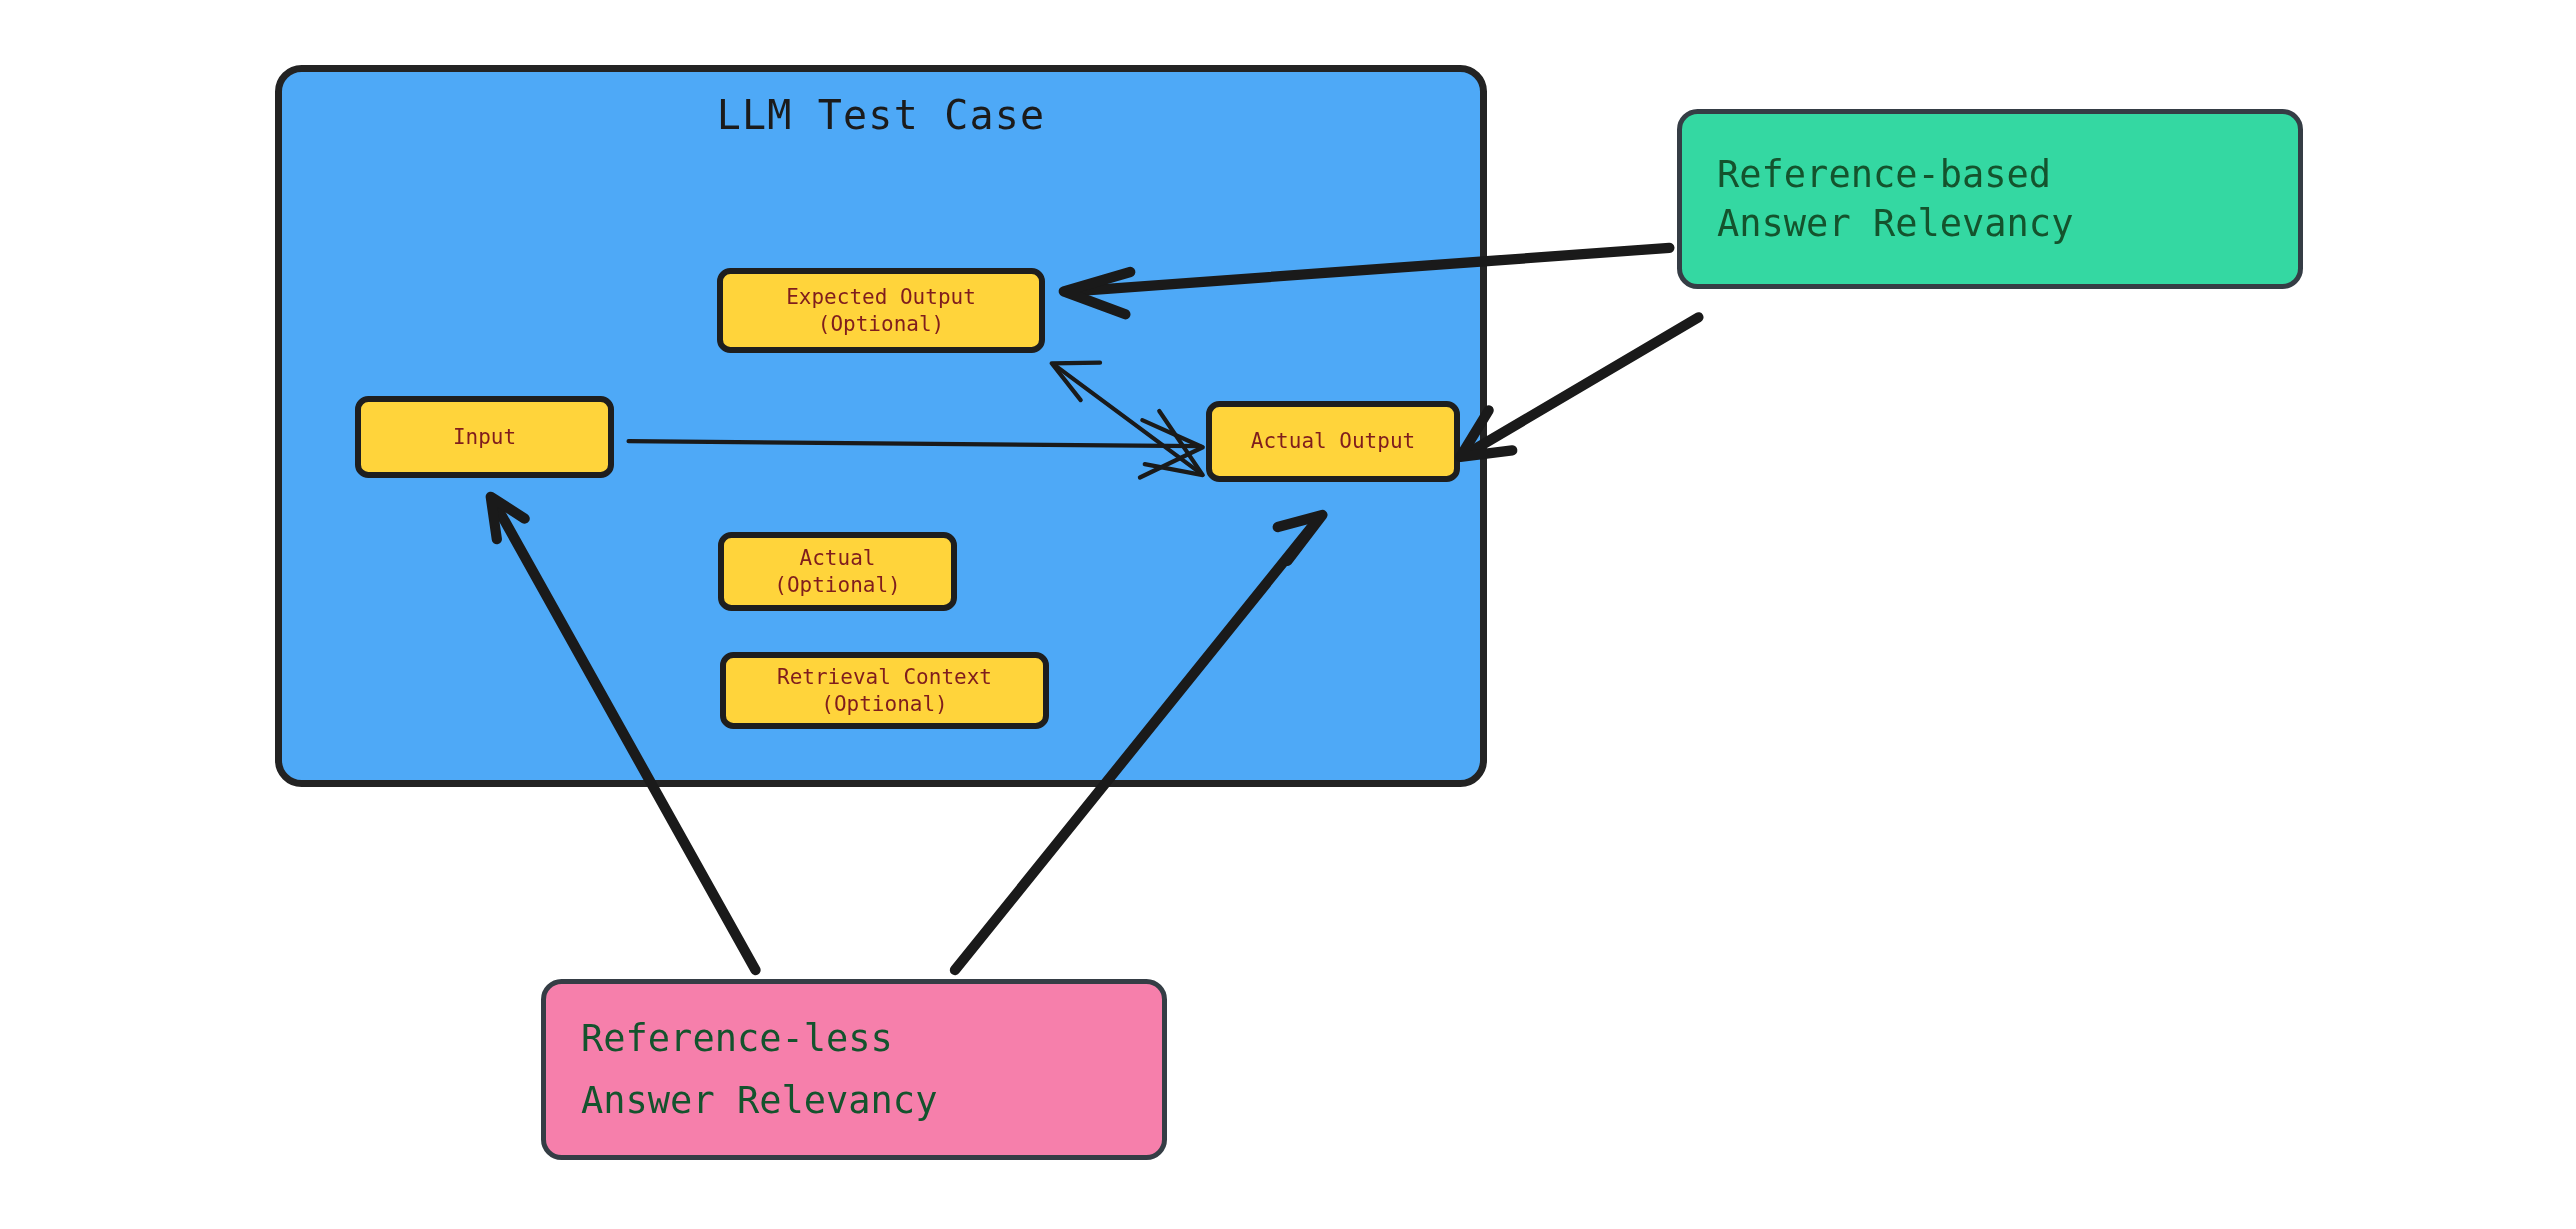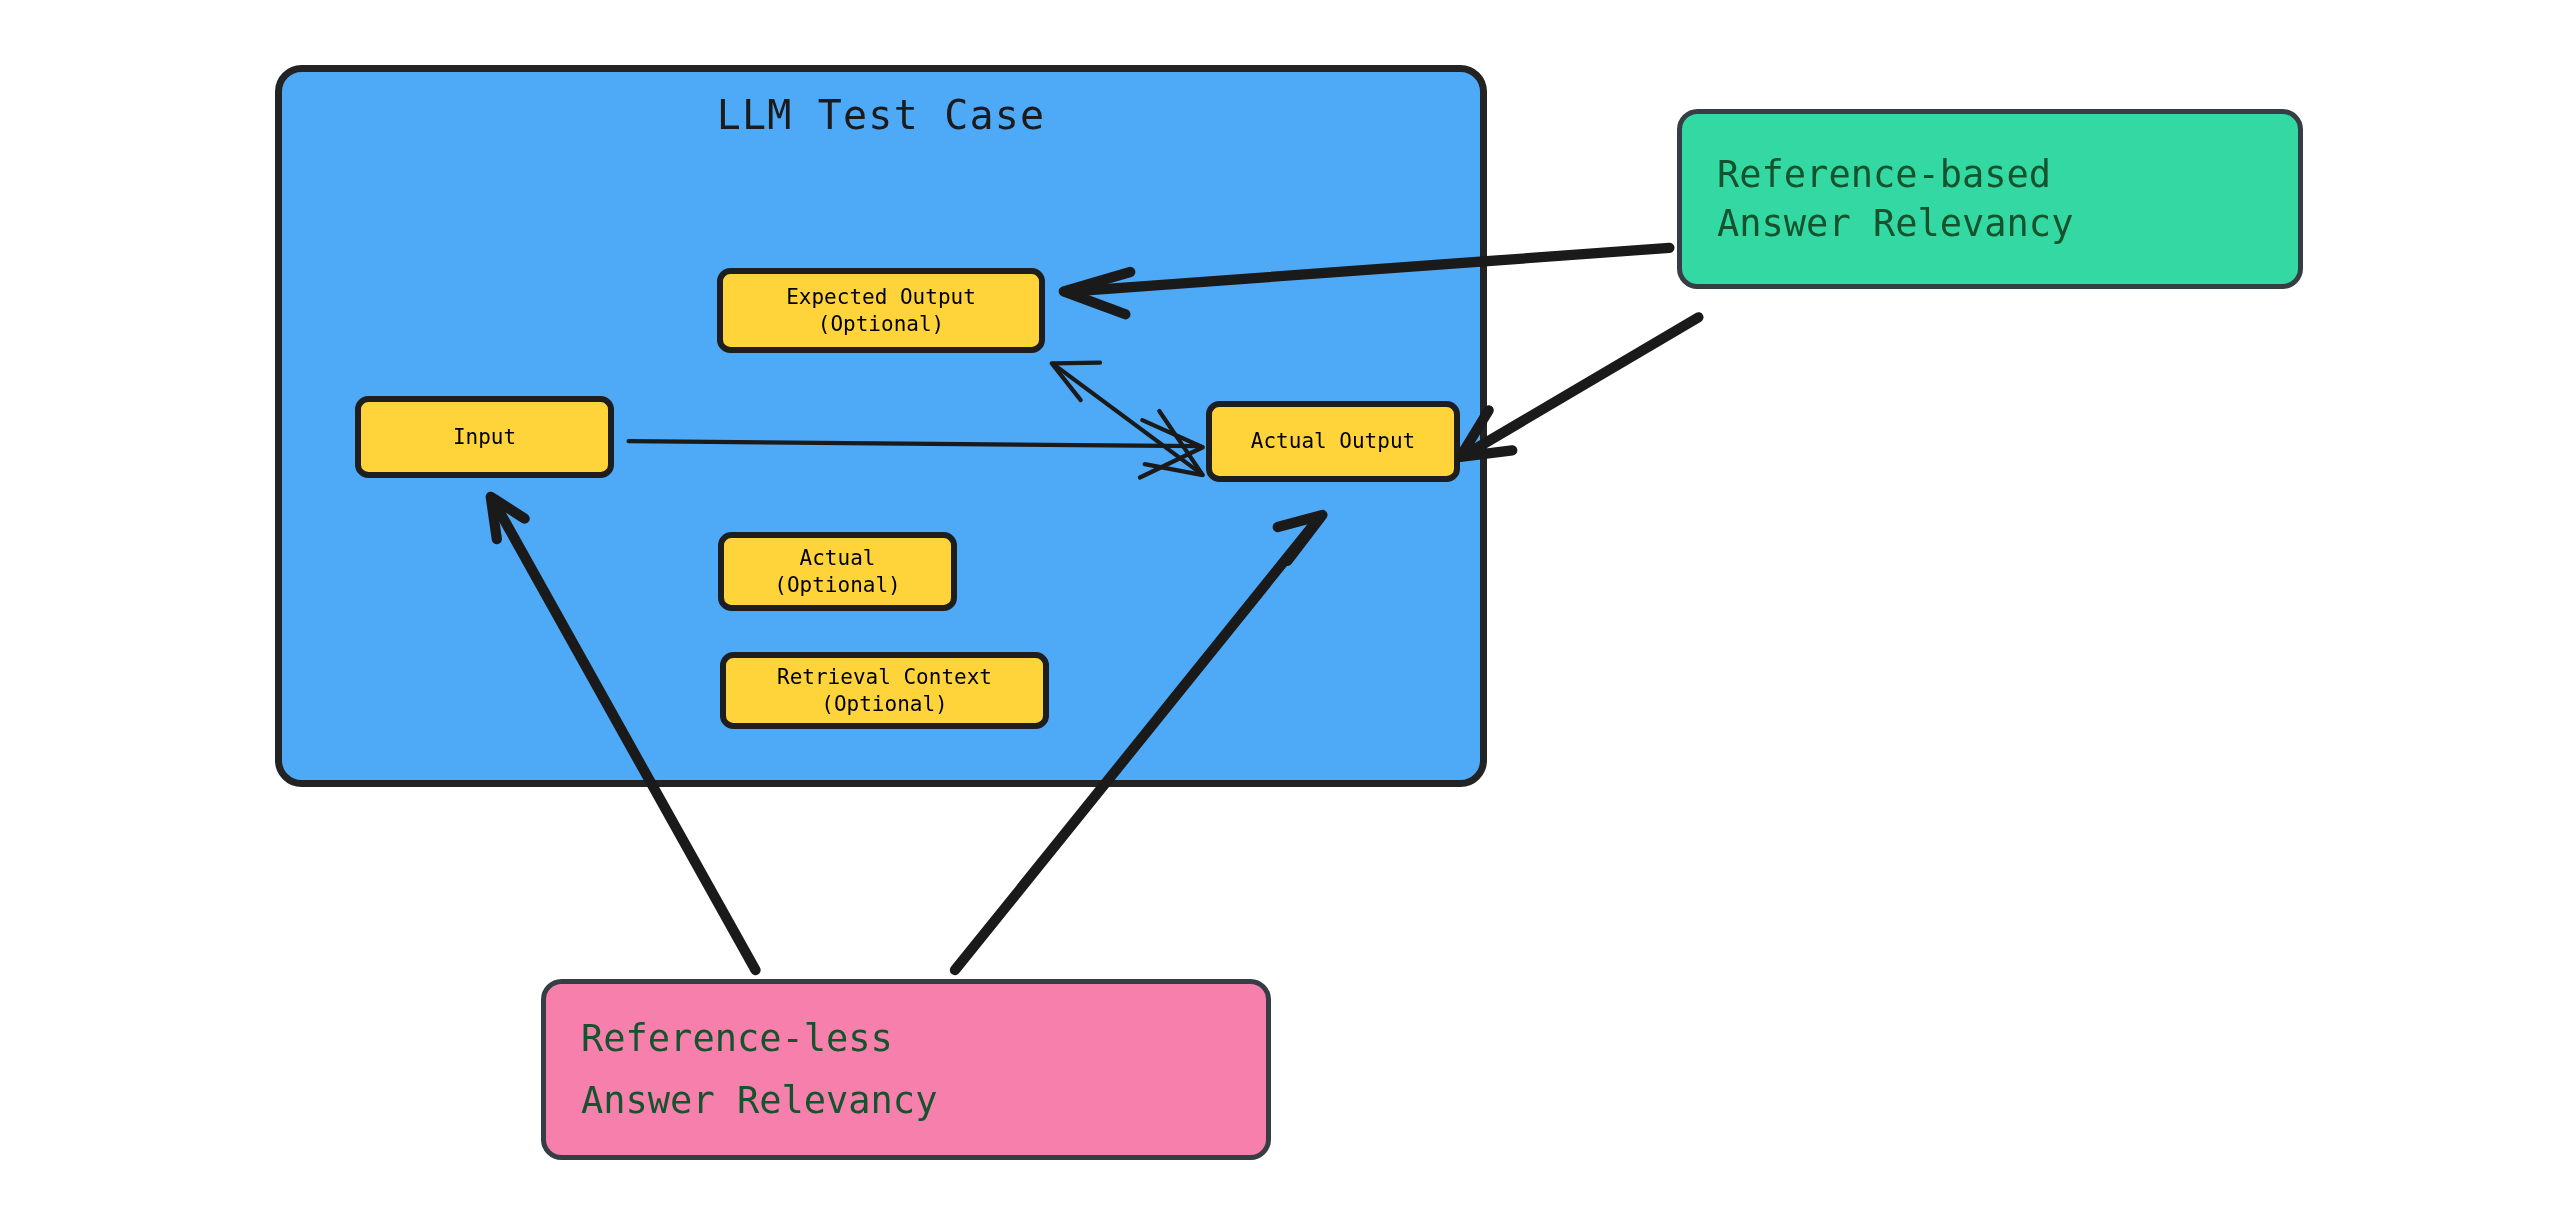--- a/index.html
+++ b/index.html
@@ -56,21 +56,21 @@
     position: absolute;
     box-sizing: border-box;
     background: #ffd43b;
     border: 6.6px solid #1e1e1e;
     border-radius: 13.3px;
     display: flex;
     flex-direction: column;
     align-items: center;
     justify-content: center;
     text-align: center;
-    color: #000000;
+    color: #7f1d1d;
     font-family: "DejaVu Sans Mono", monospace;
     font-size: 21px;
     line-height: 1.28;
     letter-spacing: 0px;
   }
   .field-line { display: block; white-space: nowrap; }
 
   #box-expected-output { left: 717px; top: 268px; width: 328px; height: 85px; }
   #box-input           { left: 355px;  top: 396px; width: 259px; height: 82px; }
   #box-actual-output   { left: 1206px; top: 401px; width: 254px; height: 81px; }
@@ -94,21 +94,21 @@
     line-height: 1.33;
     letter-spacing: 0px;
   }
   .callout-line { display: block; white-space: nowrap; }
 
   #callout-reference-based {
     left: 1677px; top: 109px; width: 626px; height: 180px;
     background: #34d8a2;
   }
   #callout-reference-less {
-    left: 541px; top: 979px; width: 730px; height: 181px;
+    left: 541px; top: 979px; width: 626px; height: 181px;
     background: #f67fab;
     gap: 12px;
   }
 </style>
 </head>
 <body>
 
 <div id="canvas">
 
   <div id="llm-test-case-container" class="container-box">

